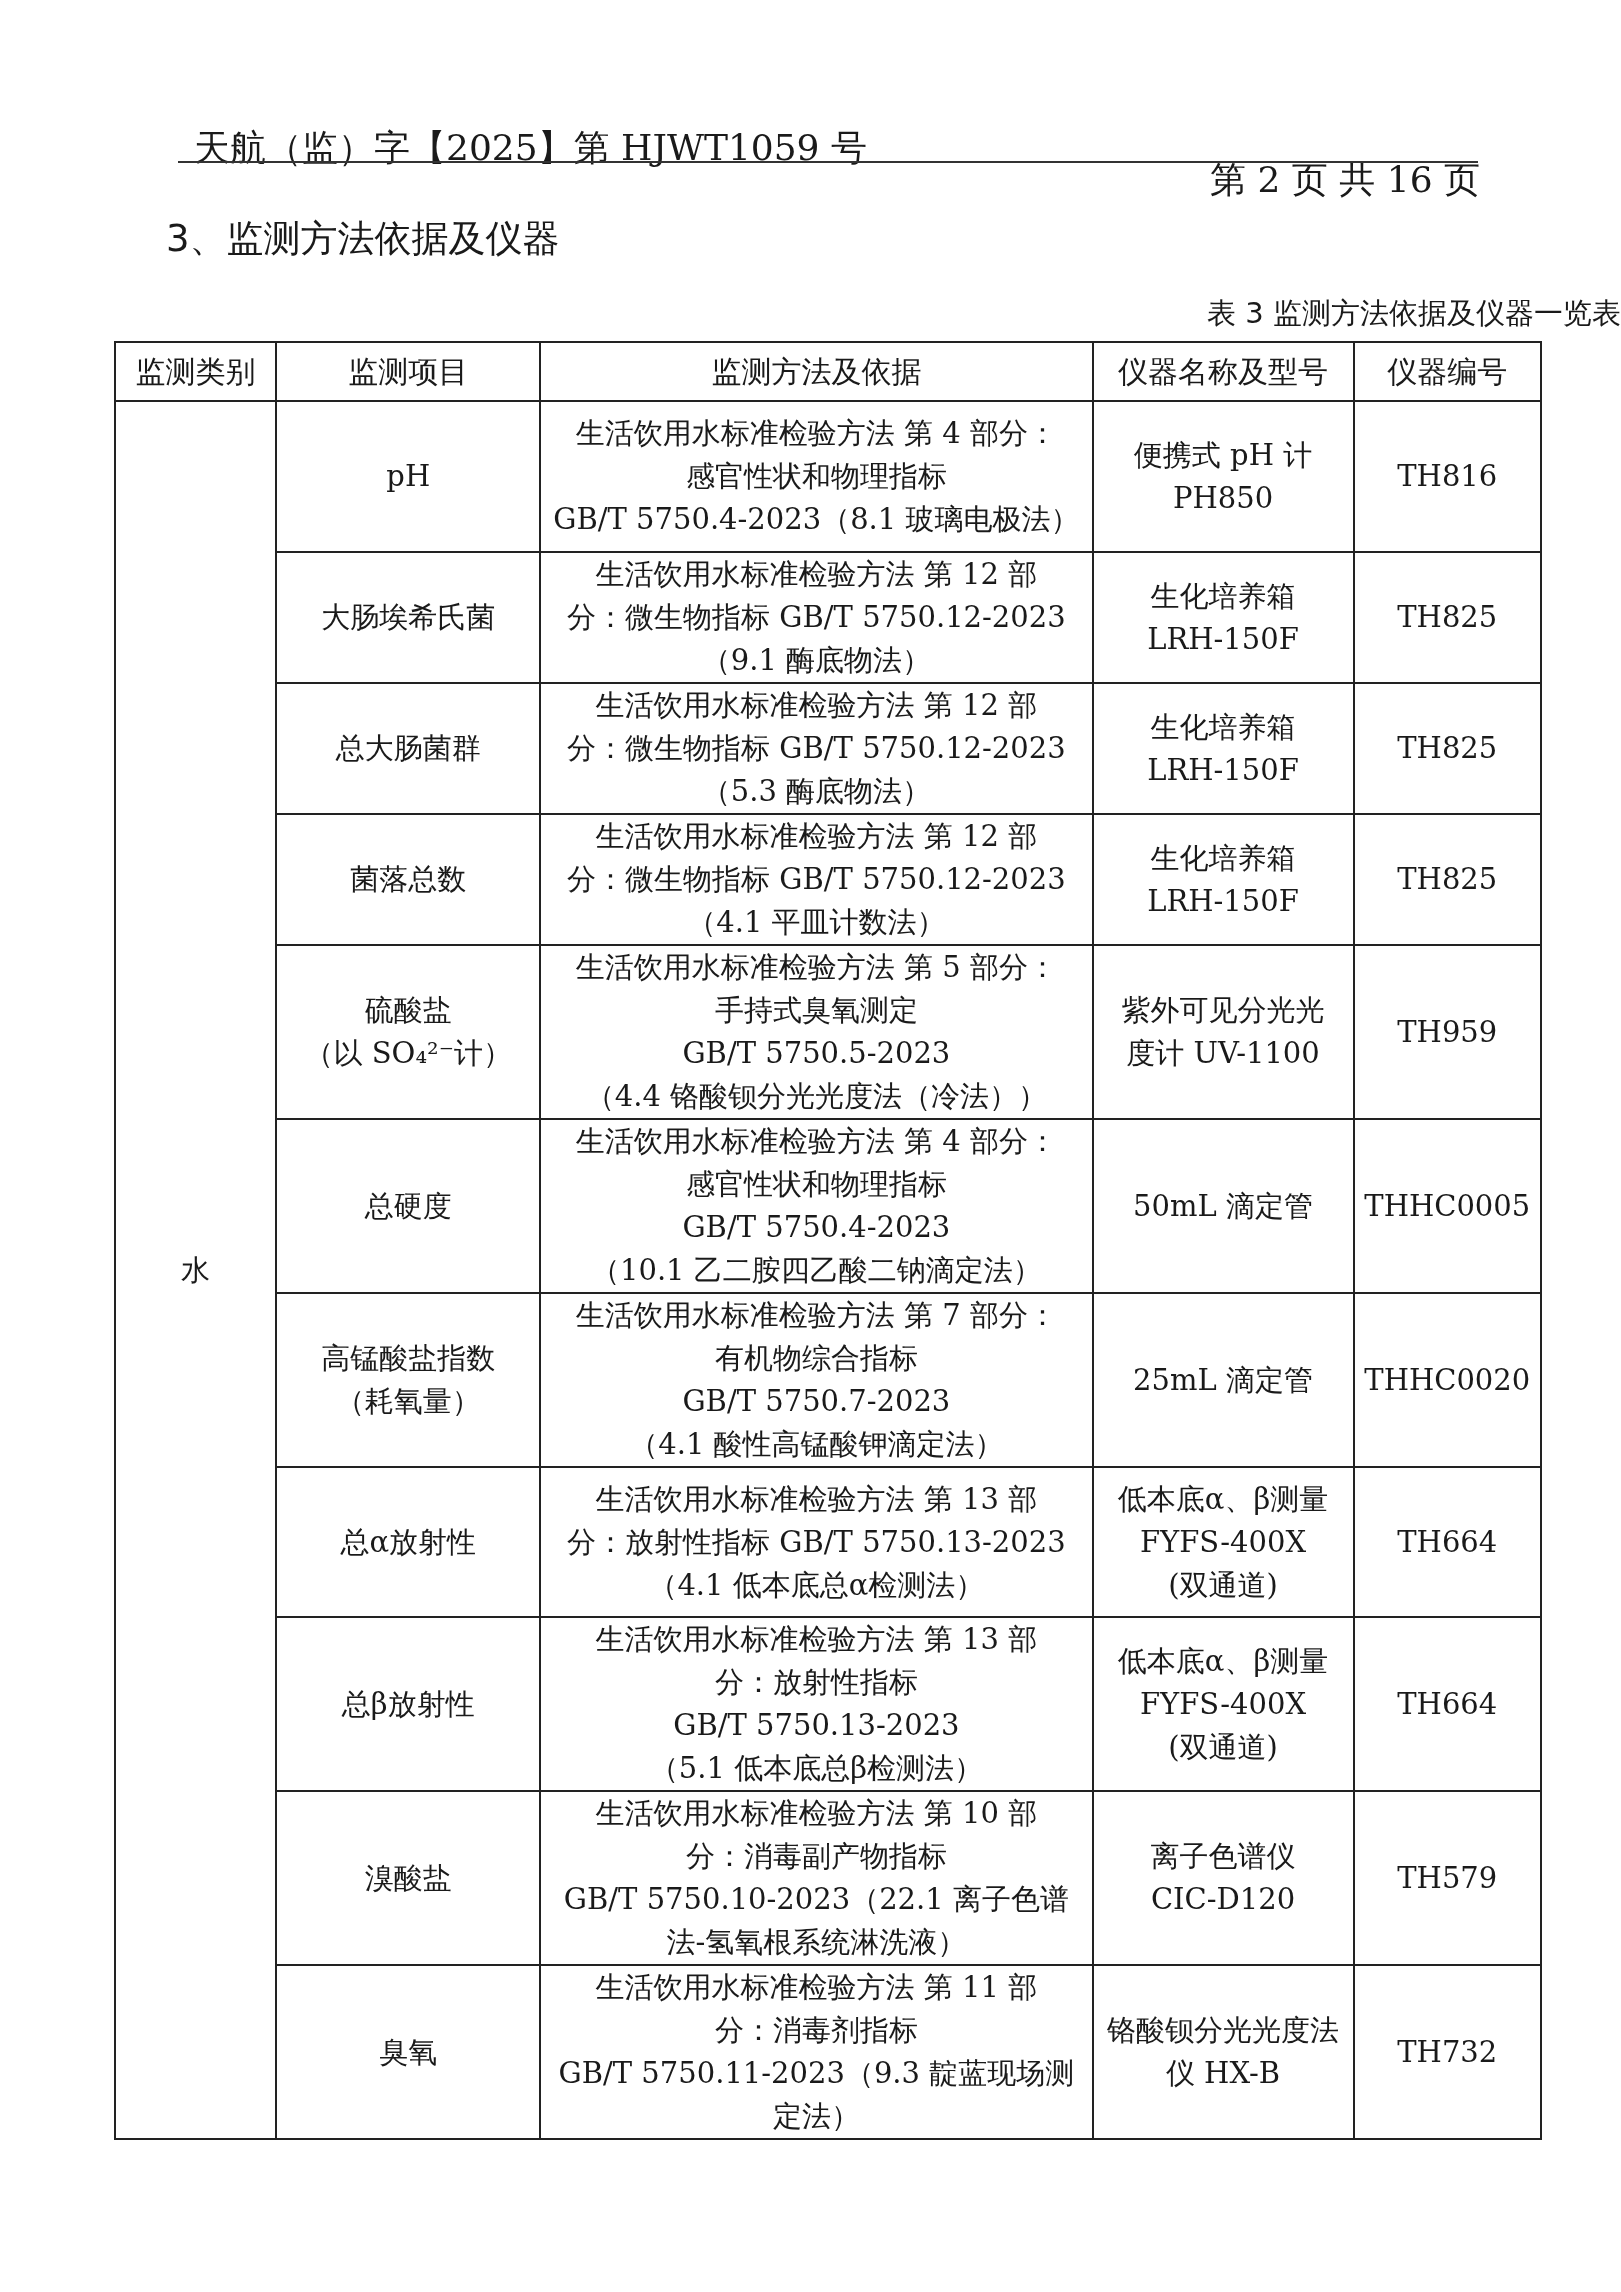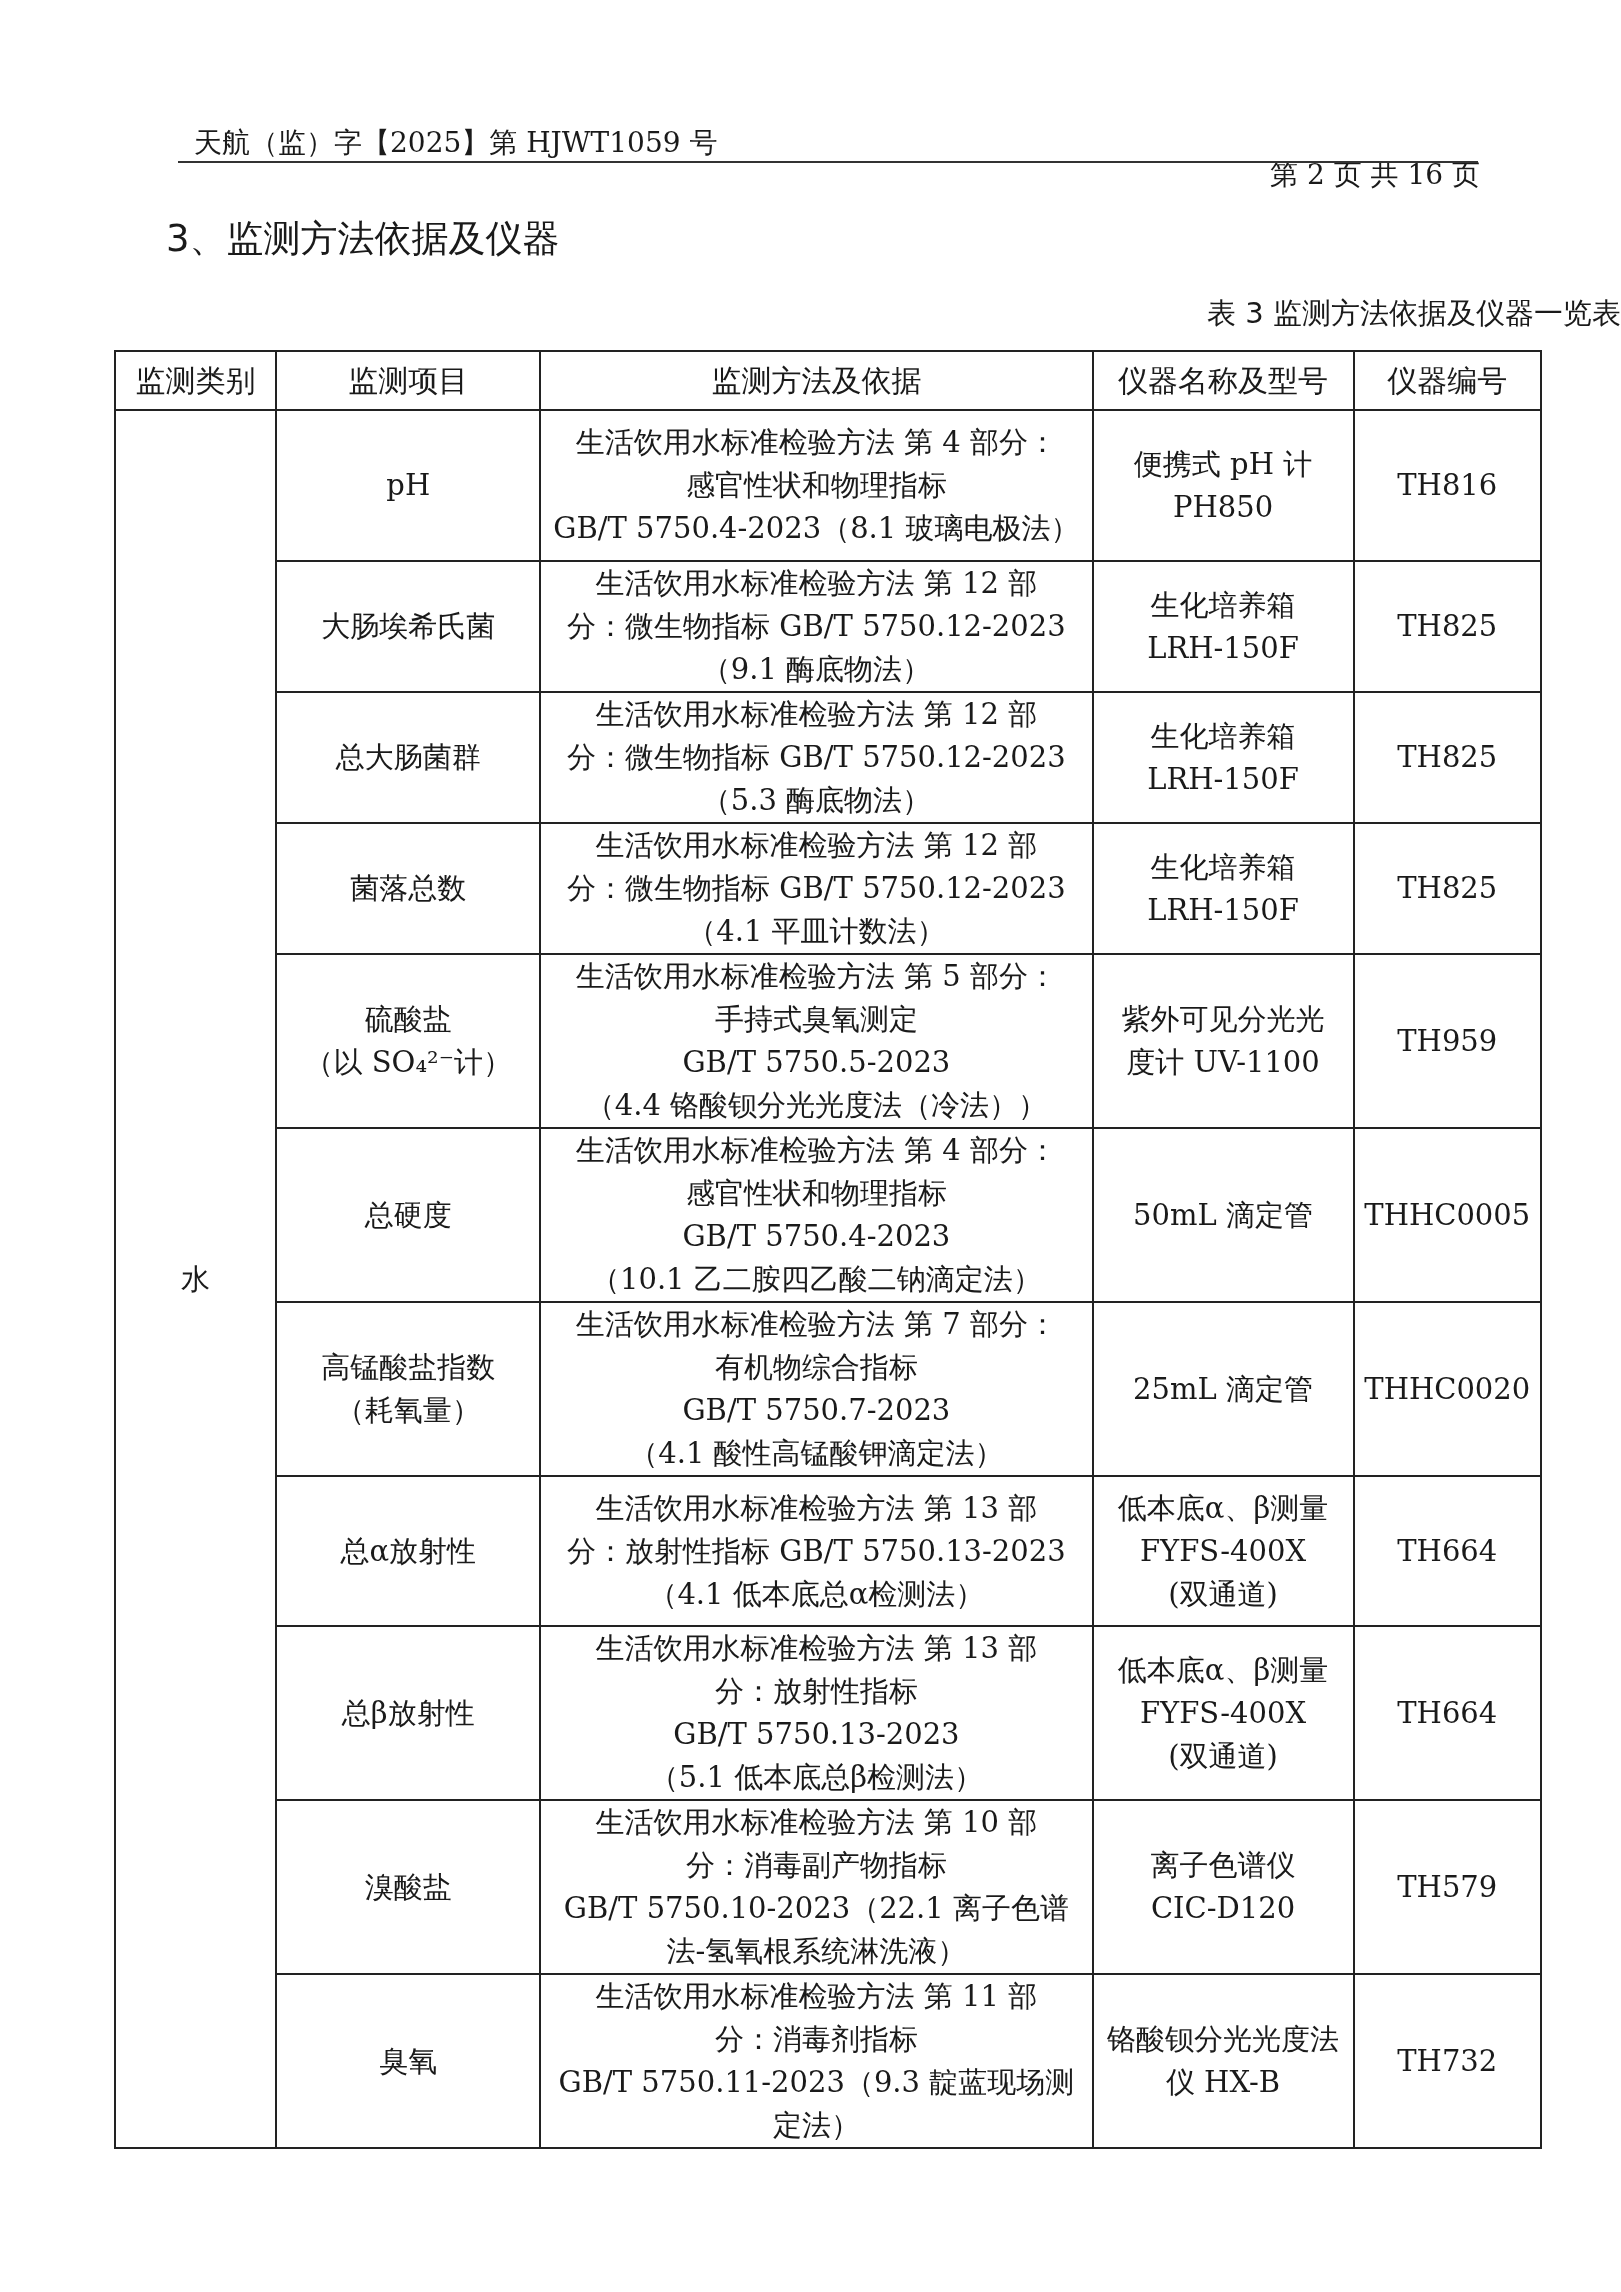--- a/index.html
+++ b/index.html
@@ -1,23 +1,23 @@
 <!DOCTYPE html>
 <html><head>
 <meta charset="utf-8">
 <style>
   html,body{margin:0;padding:0;background:#ffffff;}
   body{width:1621px;height:2293px;position:relative;overflow:hidden;font-family:"DejaVu Serif","Liberation Serif",serif;color:#1a1a1a;}
-  .hdr{position:absolute;top:120px;left:194px;width:1286px;height:43px;font-size:28px;text-decoration:underline;}
+  .hdr{position:absolute;top:120px;left:194px;width:1286px;height:43px;font-size:36px;text-decoration:underline;}
   .hdr-left{position:absolute;left:0;top:3.9px;letter-spacing:0px;}
   .hdr-right{position:absolute;right:0;top:3.9px;margin-top:32px;}
   .hdr-rule{position:absolute;top:161px;left:178px;width:1300px;height:0;border-top:2px solid #333;}
   .h3{position:absolute;top:214px;left:166px;font-family:"DejaVu Sans","Liberation Sans",sans-serif;font-size:37px;}
   .caption{position:absolute;top:294px;left:0;width:1621px;text-align:right;font-family:"DejaVu Sans","Liberation Sans",sans-serif;font-size:29px;}
-  table{position:absolute;top:350px;left:114px;width:1428px;border-collapse:collapse;table-layout:fixed;}
+  table{position:absolute;top:341px;left:114px;width:1428px;border-collapse:collapse;table-layout:fixed;}
   td,th{border:2px solid #222;text-align:center;vertical-align:middle;font-size:29px;line-height:43px;padding:0 5.9px;font-weight:normal;}
   th{font-family:"DejaVu Sans","Liberation Sans",sans-serif;font-size:30px;height:57px;}
   .c1{width:160px}.c2{width:262px}.c3{width:548px}.c4{width:259px}.c5{width:186px}
   .line{display:block;white-space:nowrap;}
 </style>
 </head>
 <body>
 
 <div class="hdr">
   <span class="hdr-left">天航（监）字【2025】第 HJWT1059 号</span>

